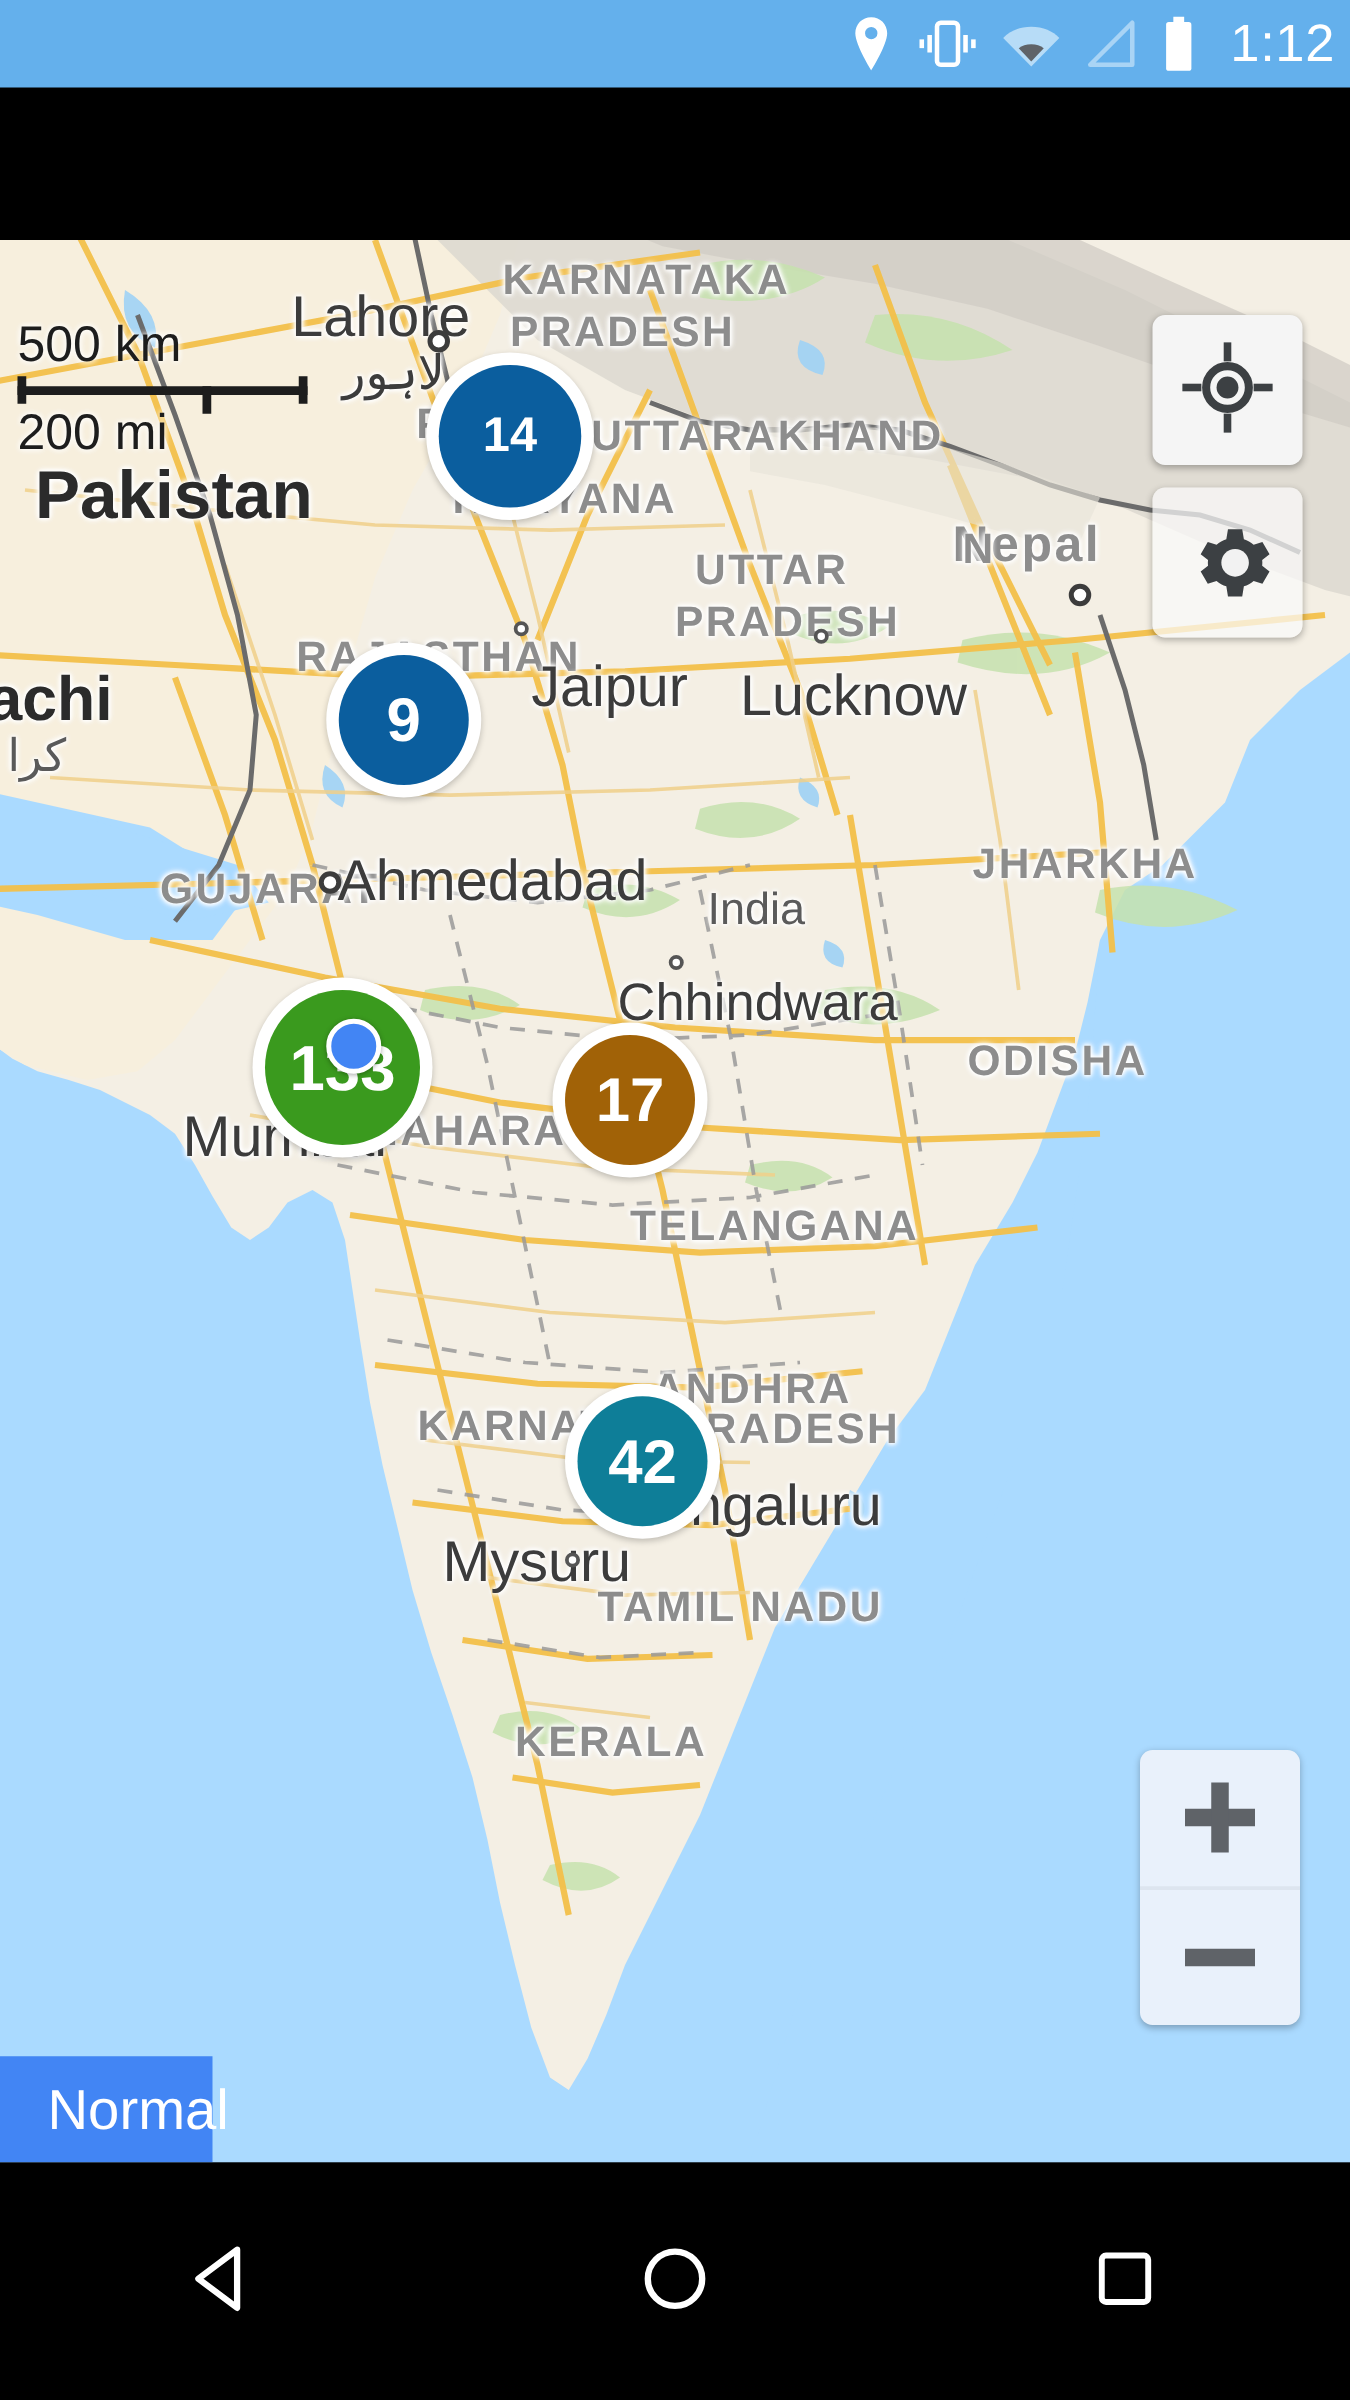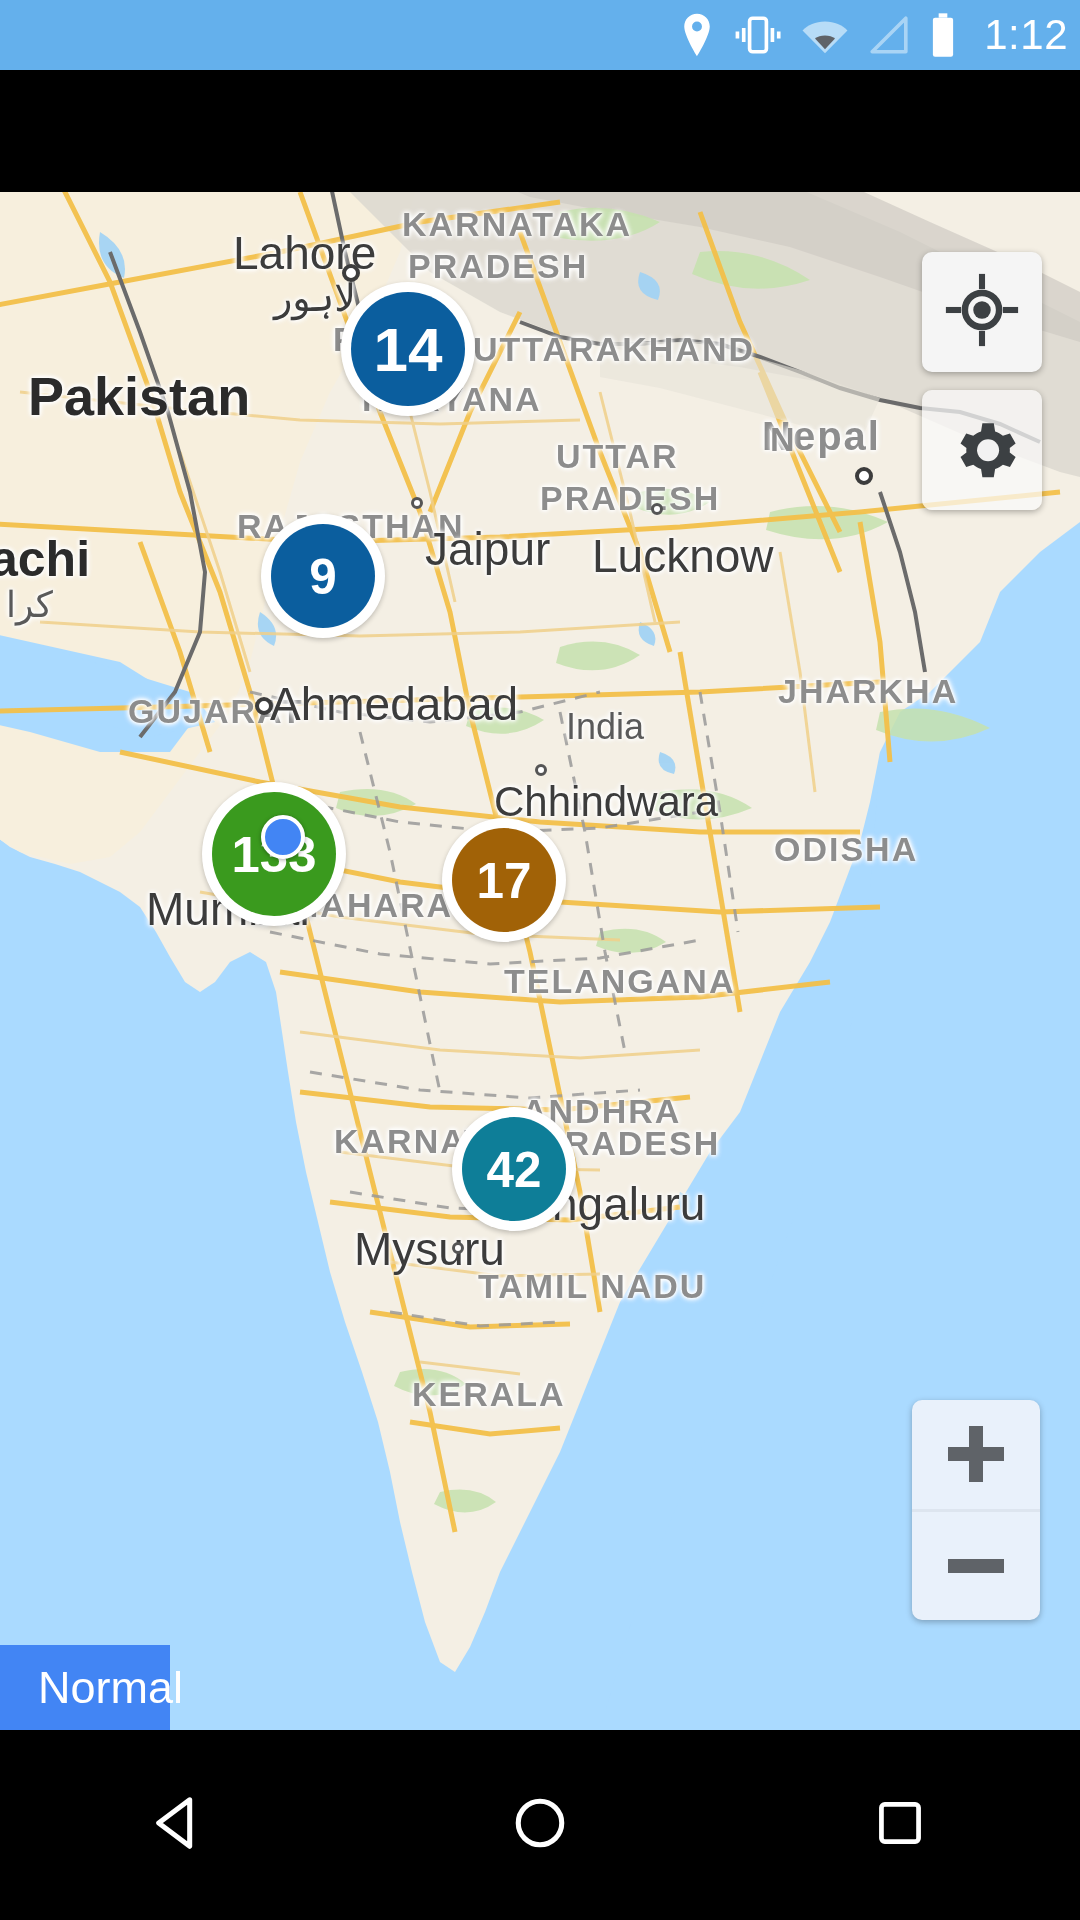--- a/index.html
+++ b/index.html
@@ -325,20 +325,30 @@
       </div>
 
     <div class="citydot" style="left:342px; top:72px;"></div>
     <div class="citydot-sm" style="left:411px; top:305px;"></div>
     <div class="citydot-sm" style="left:651px; top:311px;"></div>
     <div class="citydot" style="left:255px; top:505px;"></div>
     <div class="citydot-sm" style="left:535px; top:572px;"></div>
     <div class="citydot-sm" style="left:452px; top:1050px;"></div>
     <div class="citydot" style="left:855px; top:275px;"></div>
 
+    <div class="scalebar">
+      <div class="scale-txt">500 km</div>
+      <div class="scale-line">
+        <div class="tickL"></div>
+          <div class="bar"></div>
+        <div class="tickM"></div>
+          <div class="tickR"></div>
+      </div>
+      <div class="scale-txt">200 mi</div>
+    </div>
 
     <div class="map-btn btn-locate">
       <span>
         <svg width="76" height="76" viewBox="0 0 40 40">
           <circle cx="20" cy="20" r="9" fill="none" stroke="#3c4043" stroke-width="3.4"></circle>
           <circle cx="20" cy="20" r="4.6" fill="#3c4043"></circle>
           <rect x="18.4" y="1" width="3.2" height="8" fill="#3c4043"></rect>
           <rect x="18.4" y="31" width="3.2" height="8" fill="#3c4043"></rect>
           <rect x="1" y="18.4" width="8" height="3.2" fill="#3c4043"></rect>
           <rect x="31" y="18.4" width="8" height="3.2" fill="#3c4043"></rect>
@@ -360,21 +370,21 @@
         <span class="plus-h"></span>
         <span class="plus-v"></span>
       </div>
       <div class="zoom-cell">
         <span class="minus-h"></span>
       </div>
     </div>
 
     <div id="clusters">
         <div class="cluster" style="width: 134px; height: 134px; left: 341px; top: 90px;">
-          <div class="inner" style="background: rgb(11, 94, 158); width: 114px; height: 114px; font-size: 62px;">14</div>
+          <div class="inner" style="background: rgb(11, 94, 158); width: 114px; height: 114px; font-size: 39px;">14</div>
         </div>
         <div class="cluster" style="width: 124px; height: 124px; left: 261px; top: 322px;">
           <div class="inner" style="background: rgb(11, 94, 158); width: 104px; height: 104px; font-size: 49.4px;">9</div>
         </div>
         <div class="cluster" style="width: 144px; height: 144px; left: 202px; top: 590px;">
           <div class="inner" style="background: rgb(58, 154, 30); width: 124px; height: 124px; font-size: 50.84px;">133</div>
         </div>
         <div class="cluster" style="width: 124px; height: 124px; left: 442px; top: 626px;">
           <div class="inner" style="background: #a16207; width: 104px; height: 104px; font-size: 49.4px;">17</div>
         </div>

